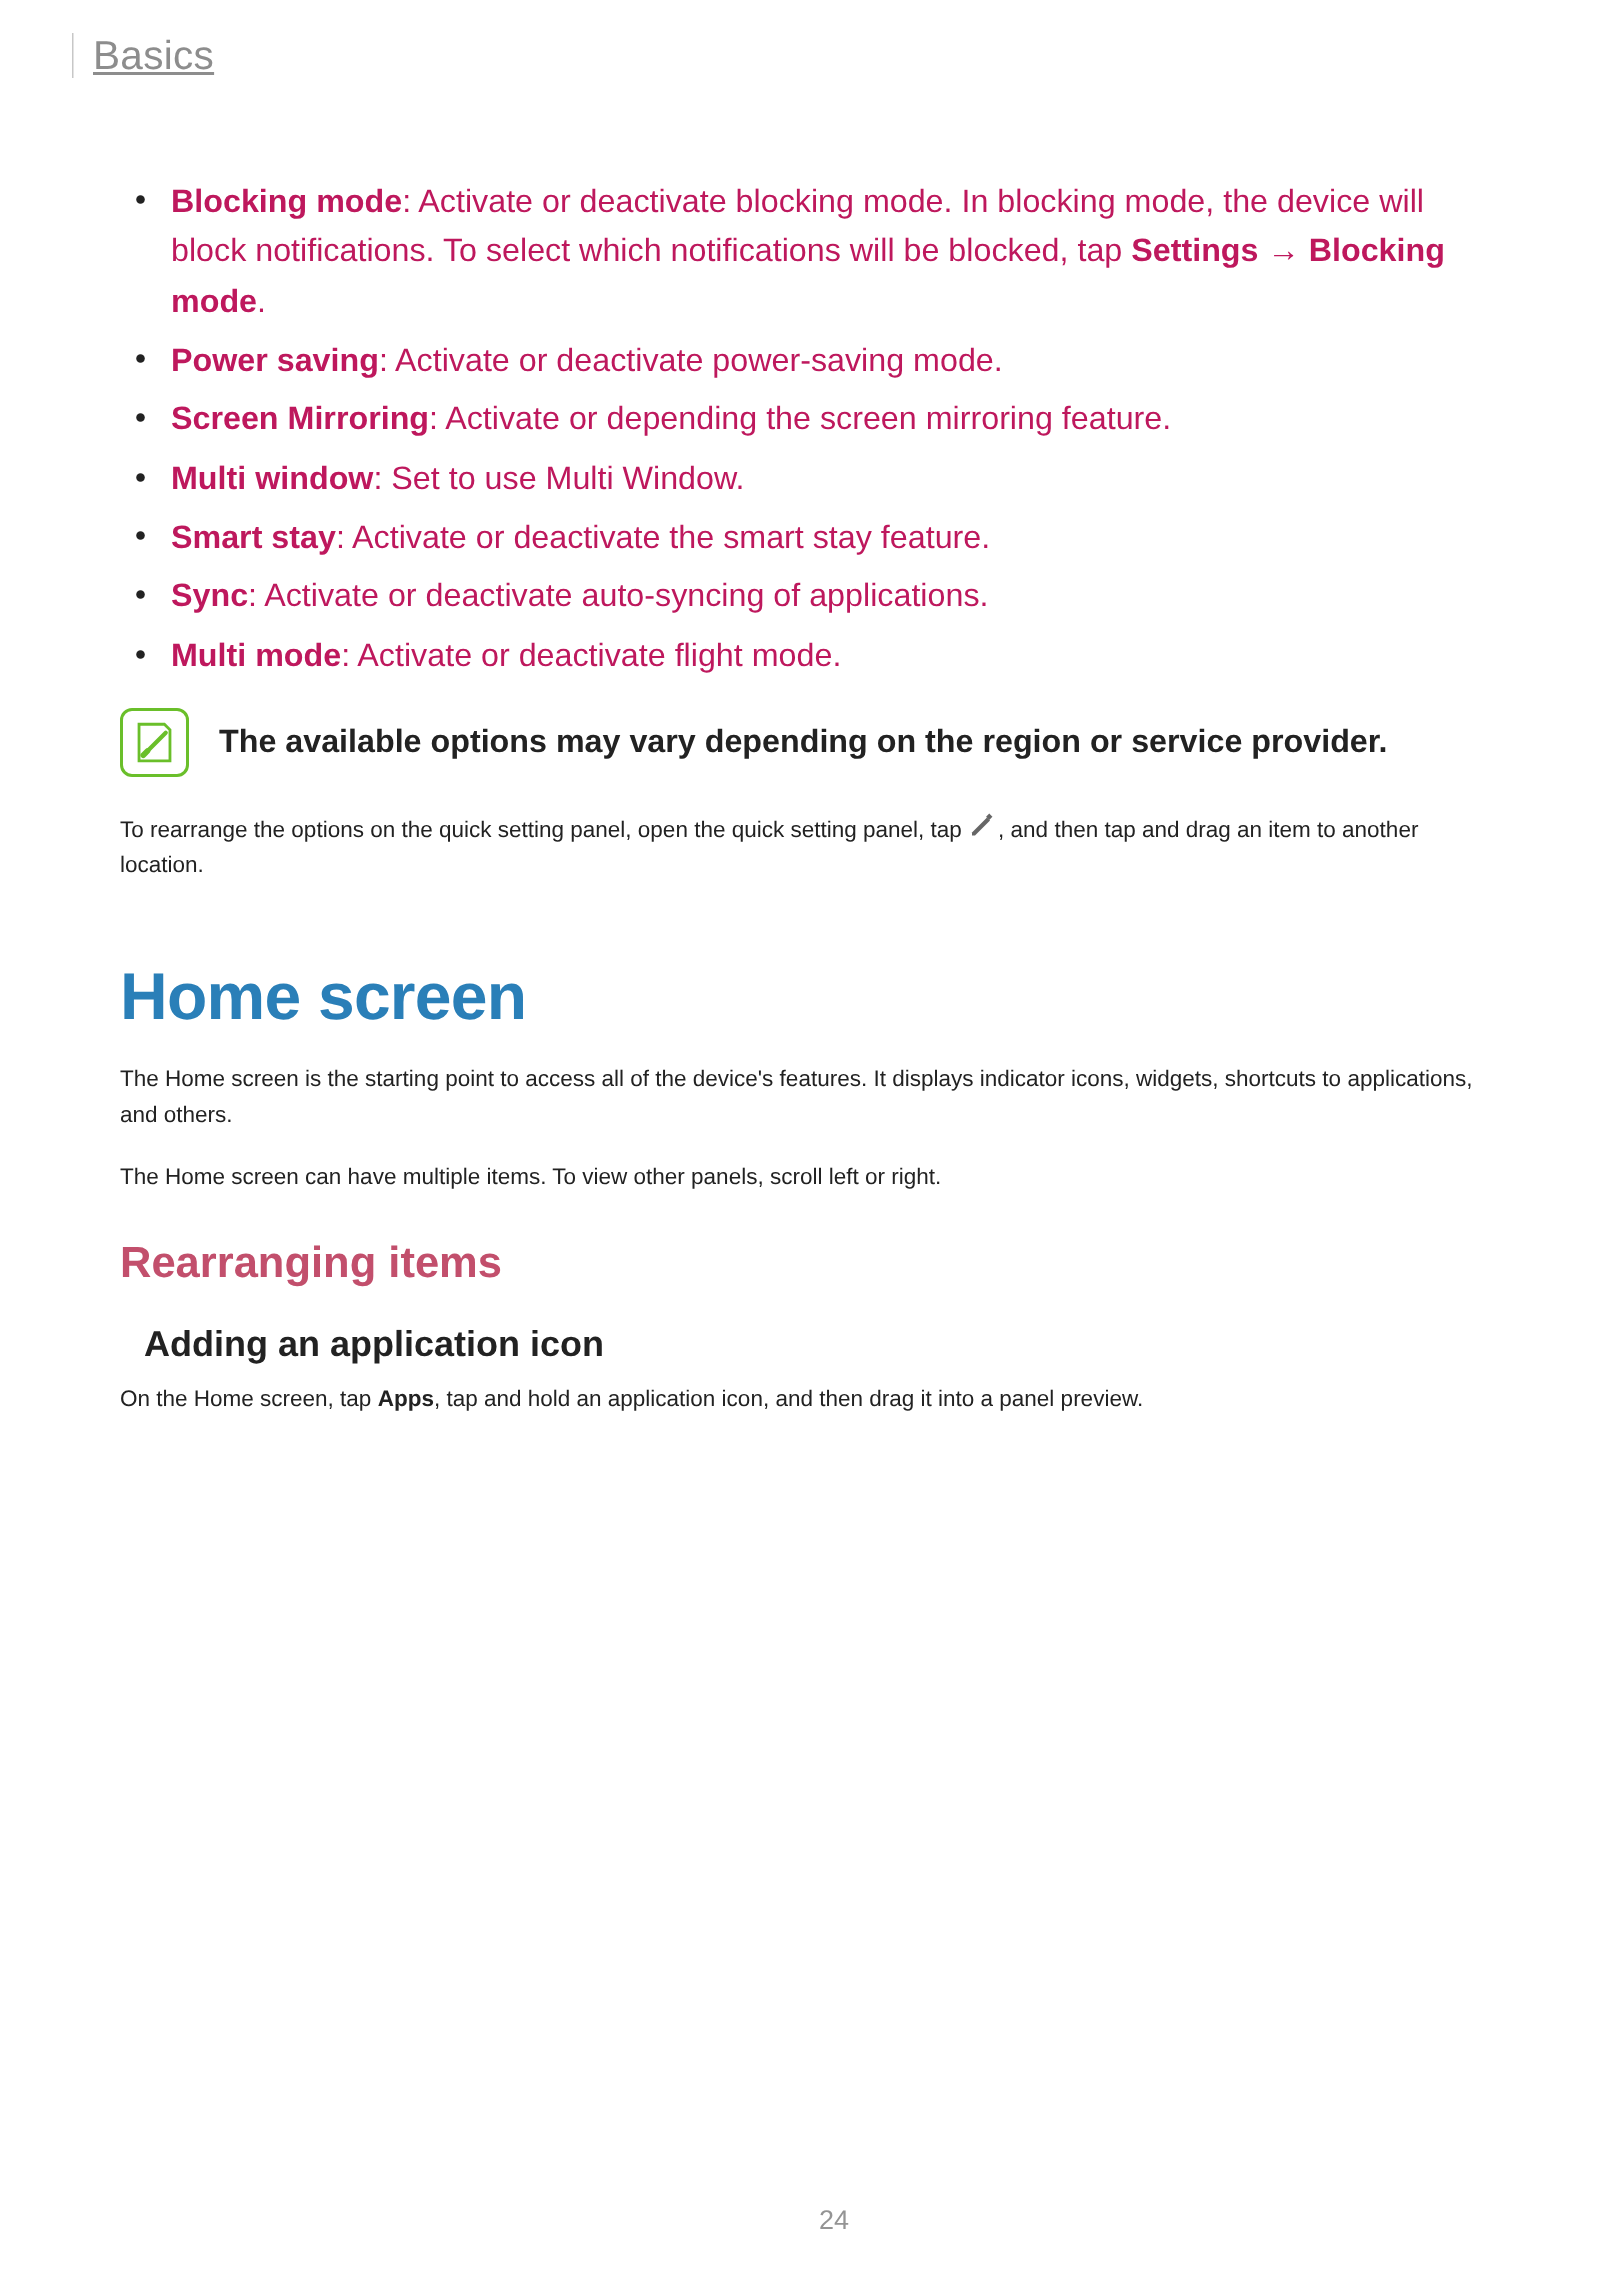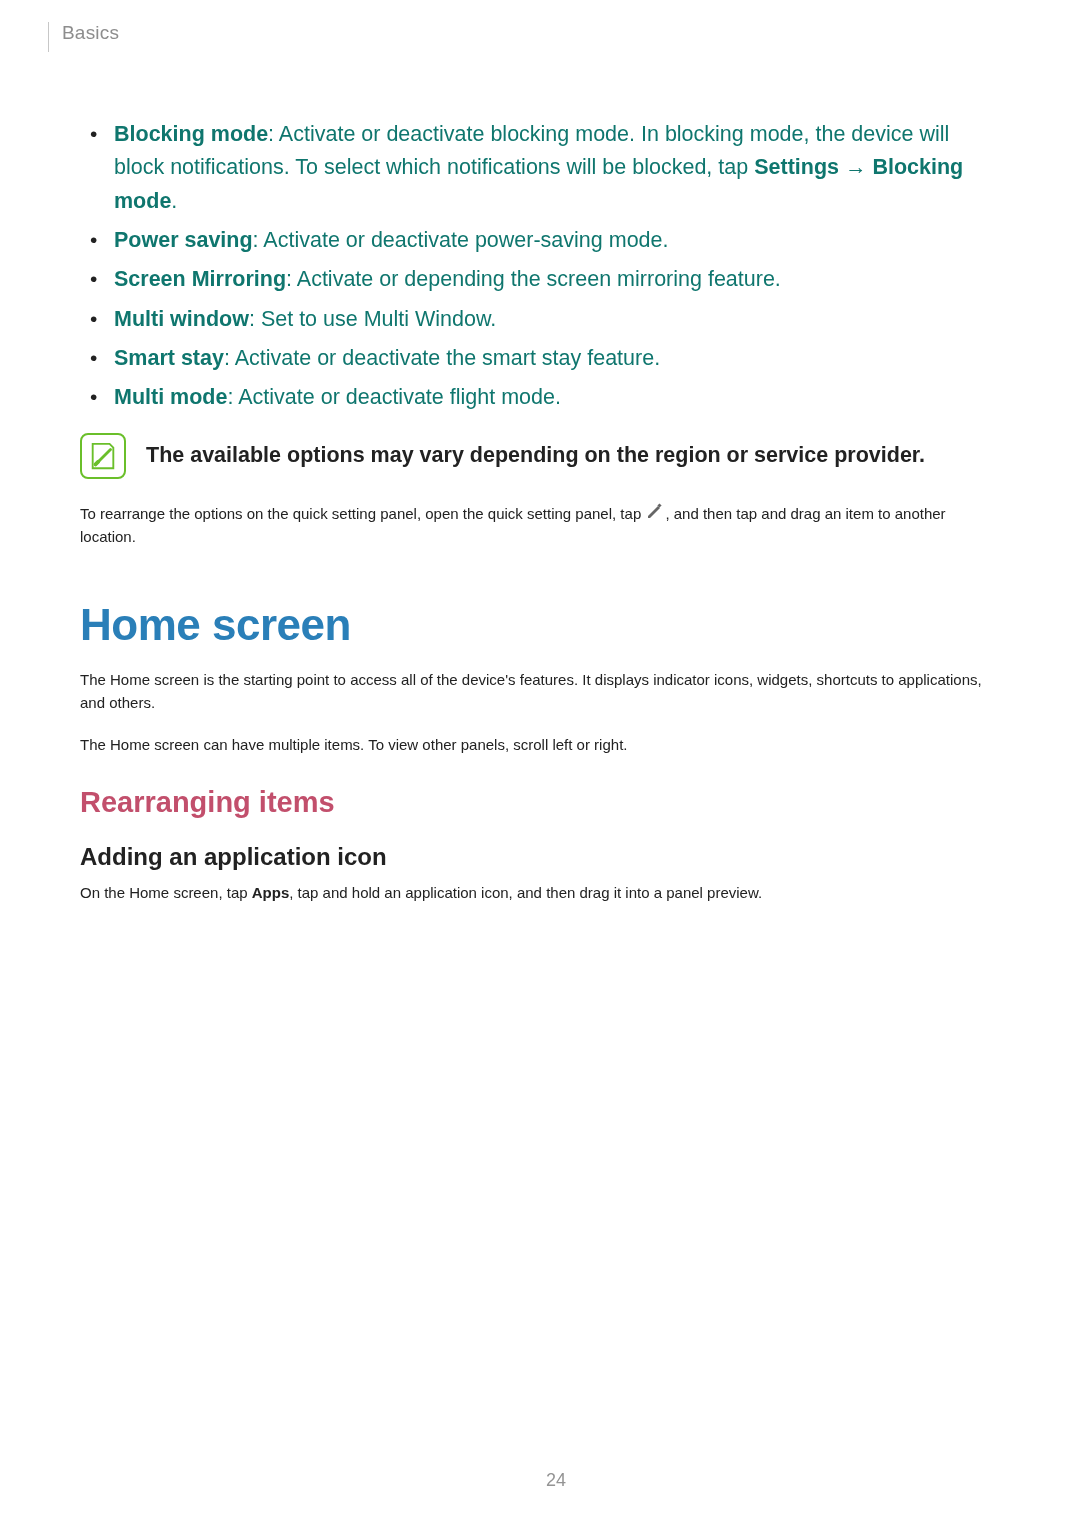--- a/index.html
+++ b/index.html
@@ -22,39 +22,40 @@
     position: absolute;
     top: 22px;
     left: 48px;
     height: 30px;
     border-left: 1px solid #c7c7c7;
   }
   .breadcrumb {
     position: absolute;
     top: 22px;
     left: 62px;
-    font-size: 19px;
+    font-size: 27px;
     color: #8d8d8d;
     letter-spacing: 0.2px;
+    text-decoration: underline;
   }
   .content {
     margin-top: 90px;
   }
   ul.bullets {
     list-style: none;
     padding: 0;
     margin: 0 0 14px 8px;
   }
   ul.bullets li {
     position: relative;
     padding-left: 26px;
     font-size: 21.5px;
     line-height: 1.55;
     margin-bottom: 6px;
-    color: #0f766e;
+    color: #be185d;
   }
   ul.bullets li::before {
     content: "•";
     position: absolute;
     left: 2px;
     top: 0;
     color: #222;
     font-size: 21px;
   }
   .b { font-weight: 700; }
@@ -104,21 +105,21 @@
   h2.sub {
     font-size: 29px;
     font-weight: 700;
     color: #c24f6c;
     margin: 30px 0 14px 0;
   }
   h3.subsub {
     font-size: 24px;
     font-weight: 700;
     color: #222;
-    margin: 24px 0 10px 0;
+    margin: 24px 0 10px 16px;
   }
   .page-num {
     position: absolute;
     bottom: 36px;
     left: 16px;
     width: 100%;
     text-align: center;
     font-size: 18px;
     color: #949494;
   }
@@ -133,20 +134,21 @@
   <div class="content">
 
     <ul class="bullets">
       <li>
         <span class="b">Blocking mode</span><span>: Activate or deactivate blocking mode. In blocking mode, the device will block notifications. To select which notifications will be blocked, tap </span><span class="b">Settings</span><span class="arrow"> → </span><span class="b">Blocking mode</span><span>.</span>
       </li>
       <li><span class="b">Power saving</span><span>: Activate or deactivate power-saving mode.</span></li>
       <li><span class="b">Screen Mirroring</span><span>: Activate or depending the screen mirroring feature.</span></li>
       <li><span class="b">Multi window</span><span>: Set to use Multi Window.</span></li>
       <li><span class="b">Smart stay</span><span>: Activate or deactivate the smart stay feature.</span></li>
+      <li><span class="b">Sync</span><span>: Activate or deactivate auto-syncing of applications.</span></li>
       <li><span class="b">Multi mode</span><span>: Activate or deactivate flight mode.</span></li>
     </ul>
 
     <div class="note">
       <div class="note-icon">
         <svg viewBox="0 0 32 32">
           <path d="M5 3 H23 L27 7 V29 H5 Z" fill="none" stroke="#6abf2a" stroke-width="2"></path>
           <path d="M8 25 L24 9" stroke="#6abf2a" stroke-width="3" stroke-linecap="round"></path>
           <path d="M8 25 L11 22" stroke="#6abf2a" stroke-width="4" stroke-linecap="round"></path>
         </svg>

